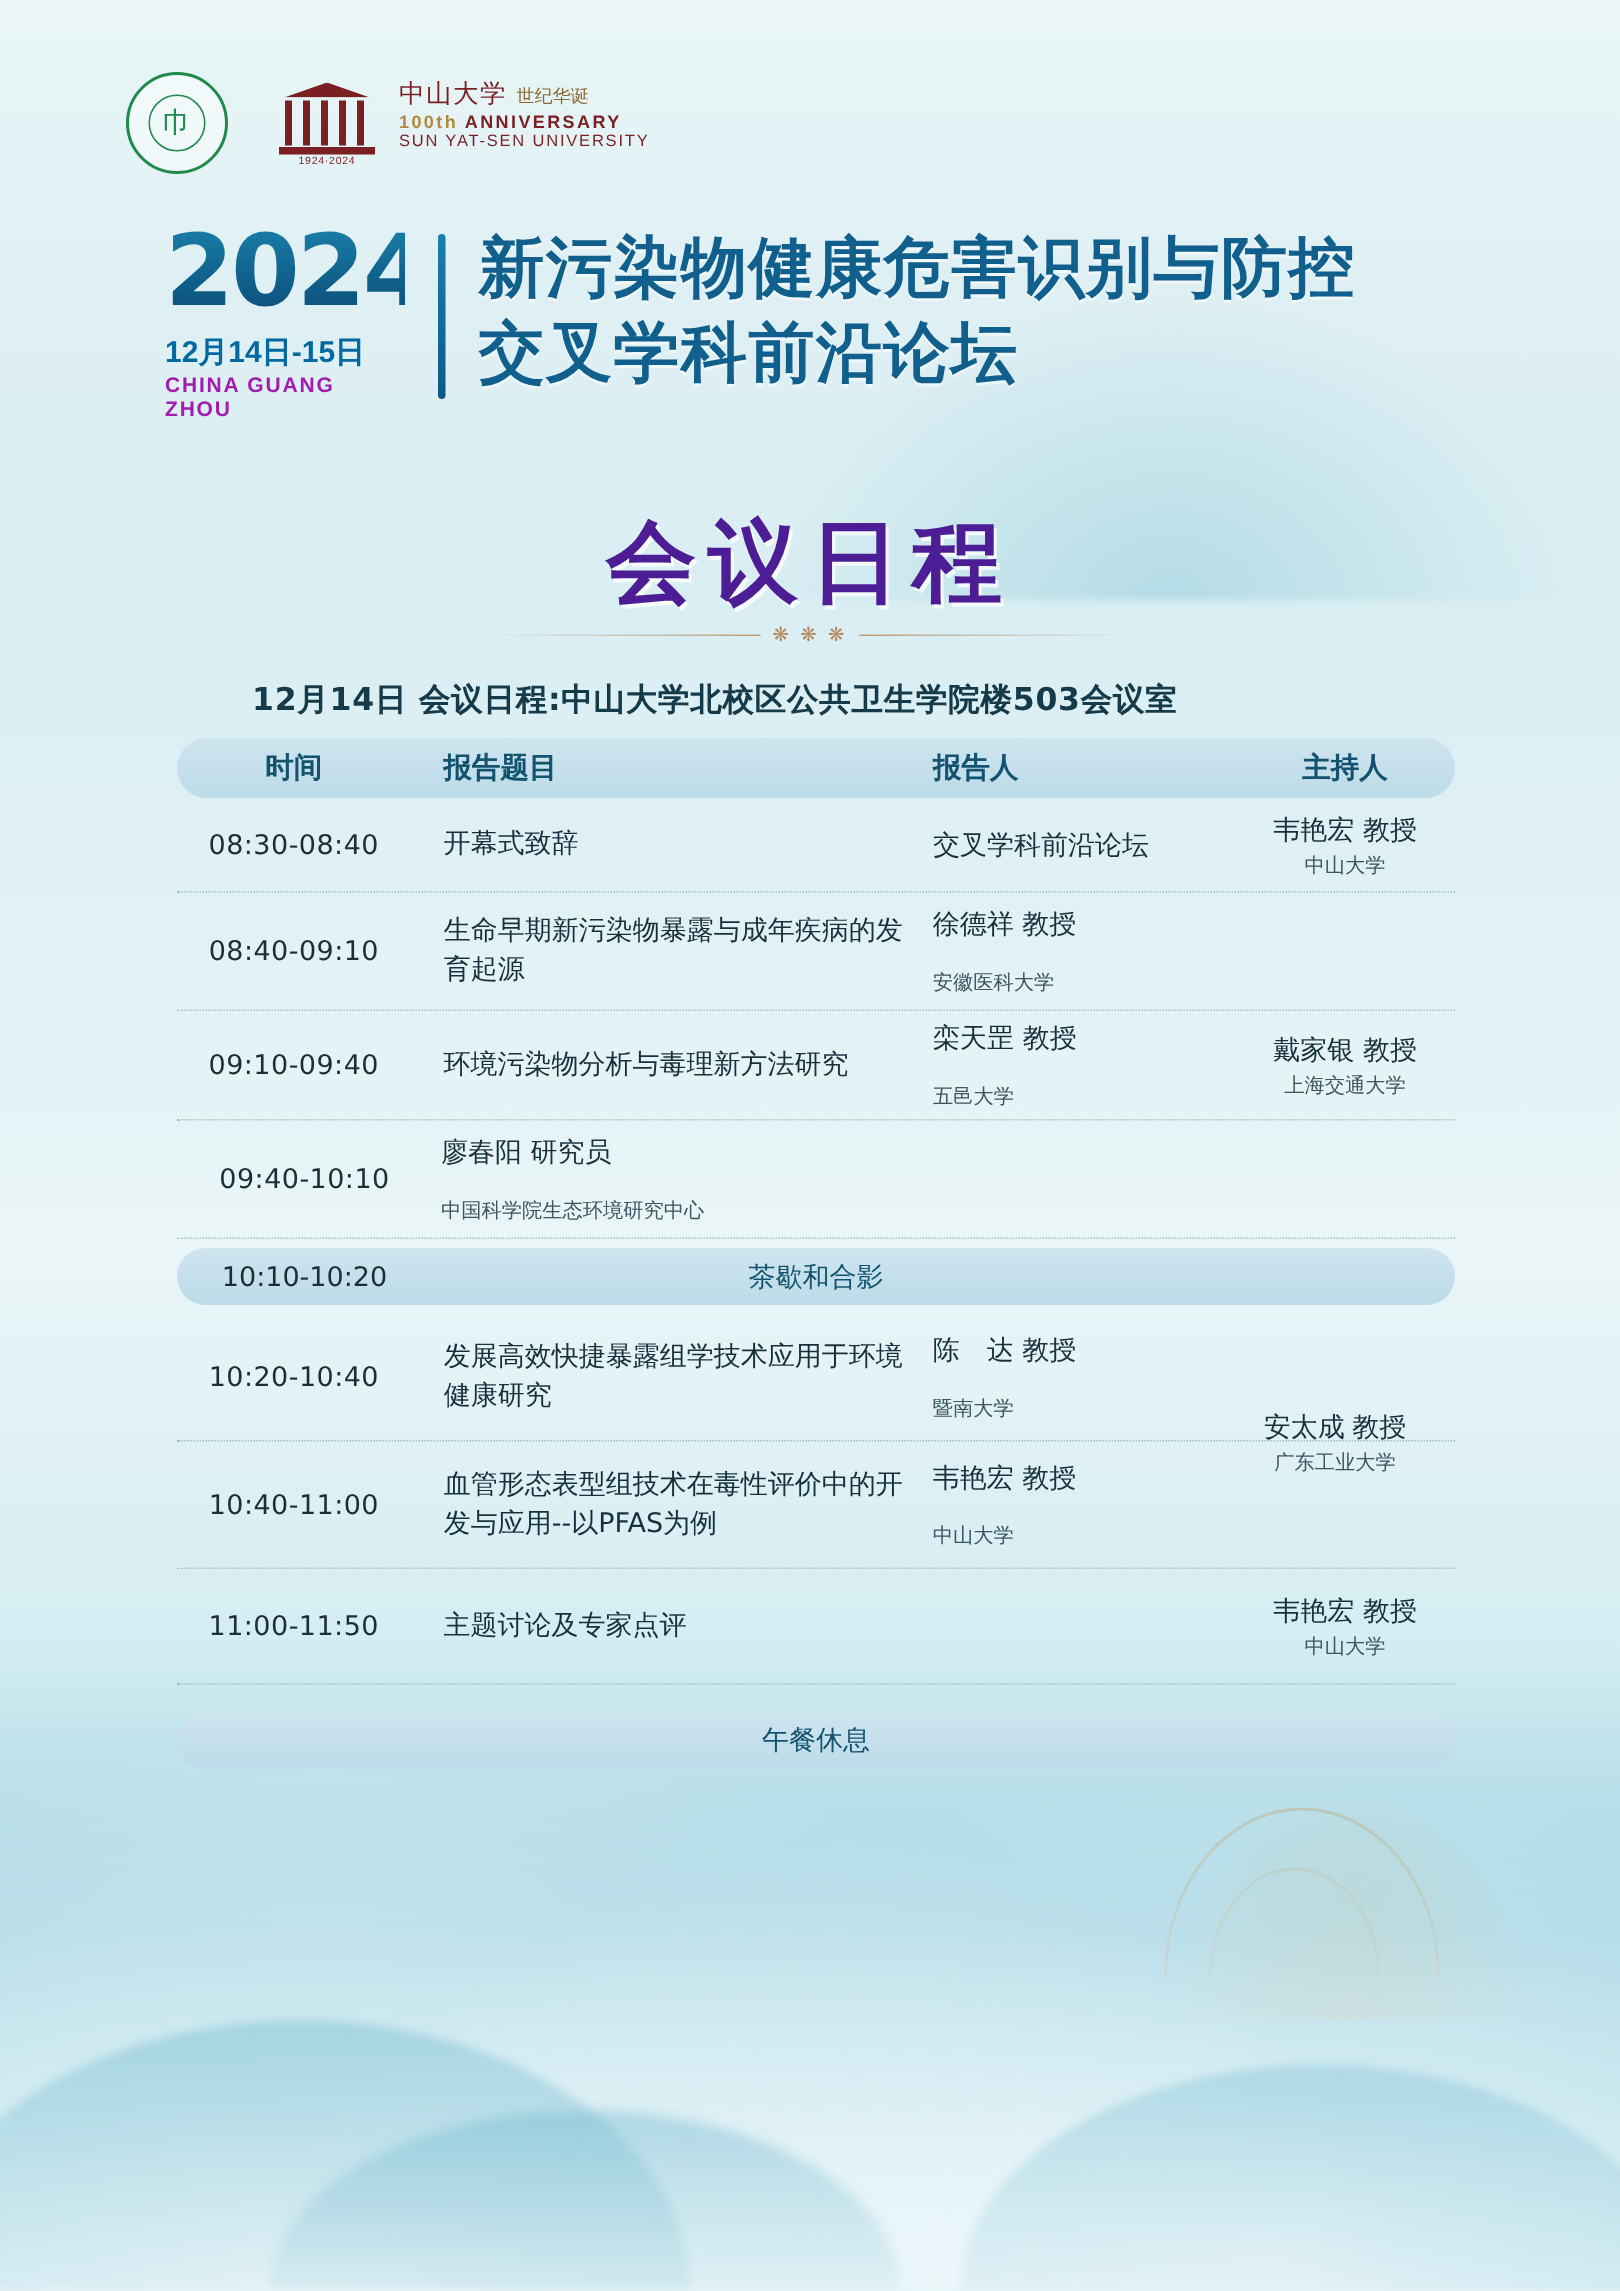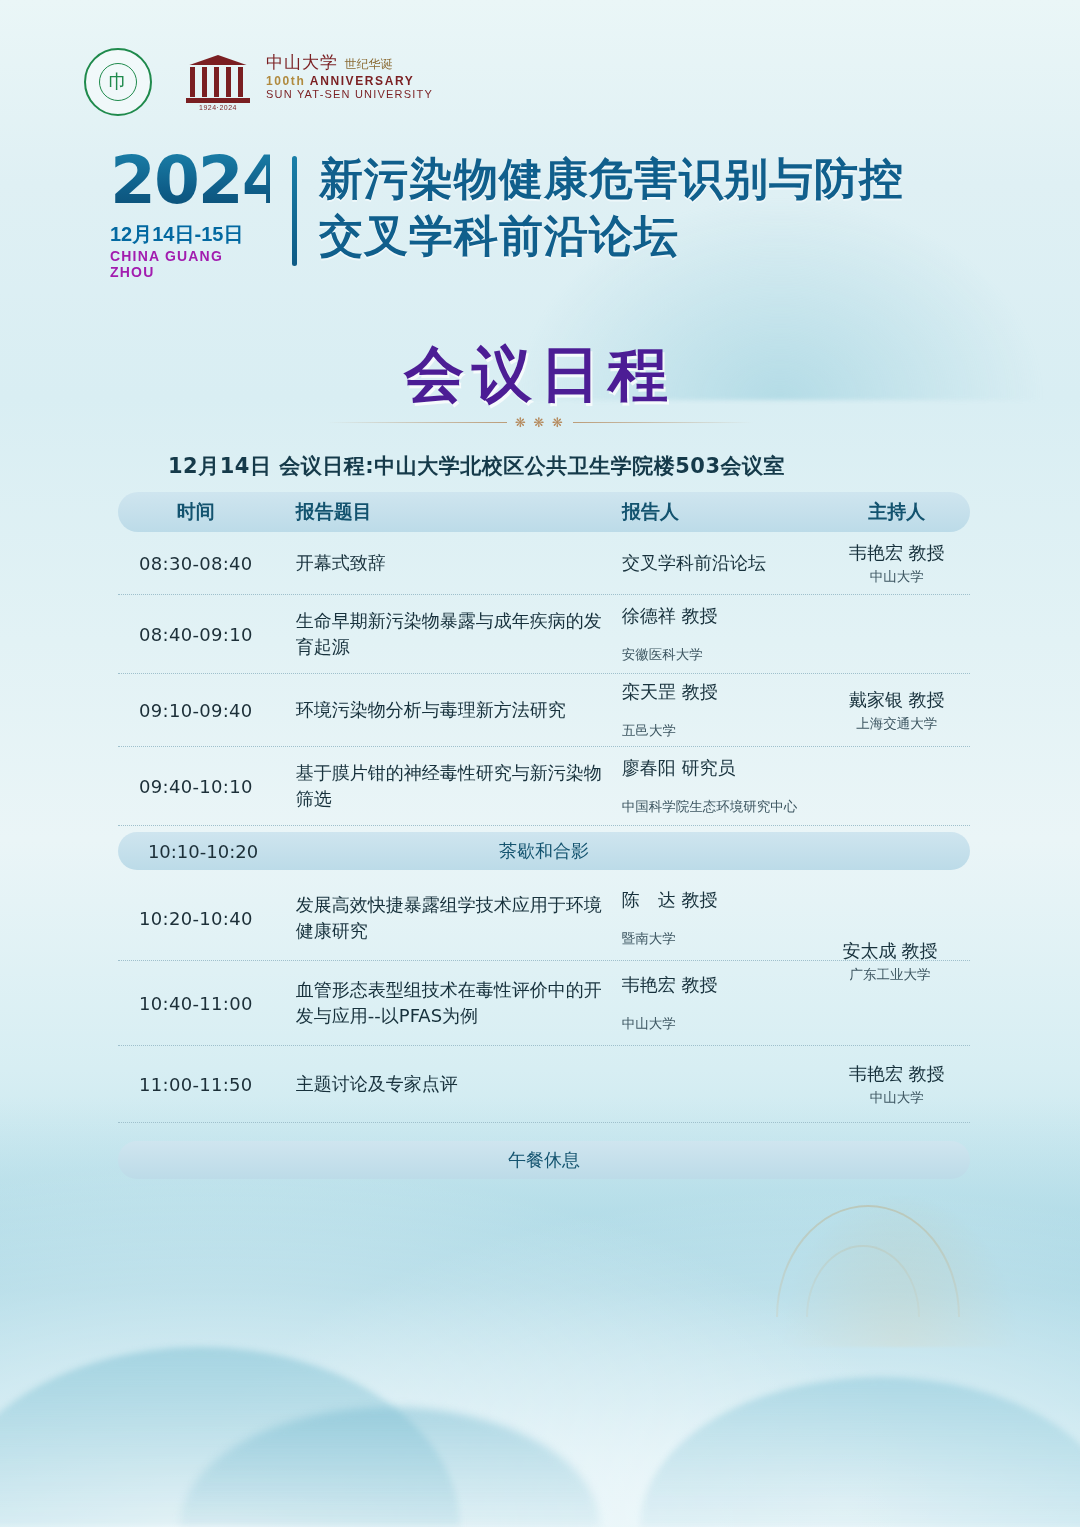--- a/index.html
+++ b/index.html
@@ -442,21 +442,20 @@
       <div class="sp-org">五邑大学</div>
     </div>
     <div class="cell host-cell c-host">
       <div class="host-name">戴家银 教授</div>
       <div class="host-org">上海交通大学</div>
     </div>
   </div>
 
   <div class="row" style="min-height:78px;">
     <div class="cell time c-time">09:40-10:10</div>
-    <div class="cell topic c-topic" style="max-width:320px;">基于膜片钳的神经毒性研究与新污染物筛选</div>
     <div class="cell c-speaker">
       <div class="sp-name">廖春阳 研究员</div>
       <div class="sp-org">中国科学院生态环境研究中心</div>
     </div>
     <div class="cell host-cell c-host"></div>
   </div>
 
   <div class="band">
     <div class="band-time">10:10-10:20</div>
     <div>茶歇和合影</div>

